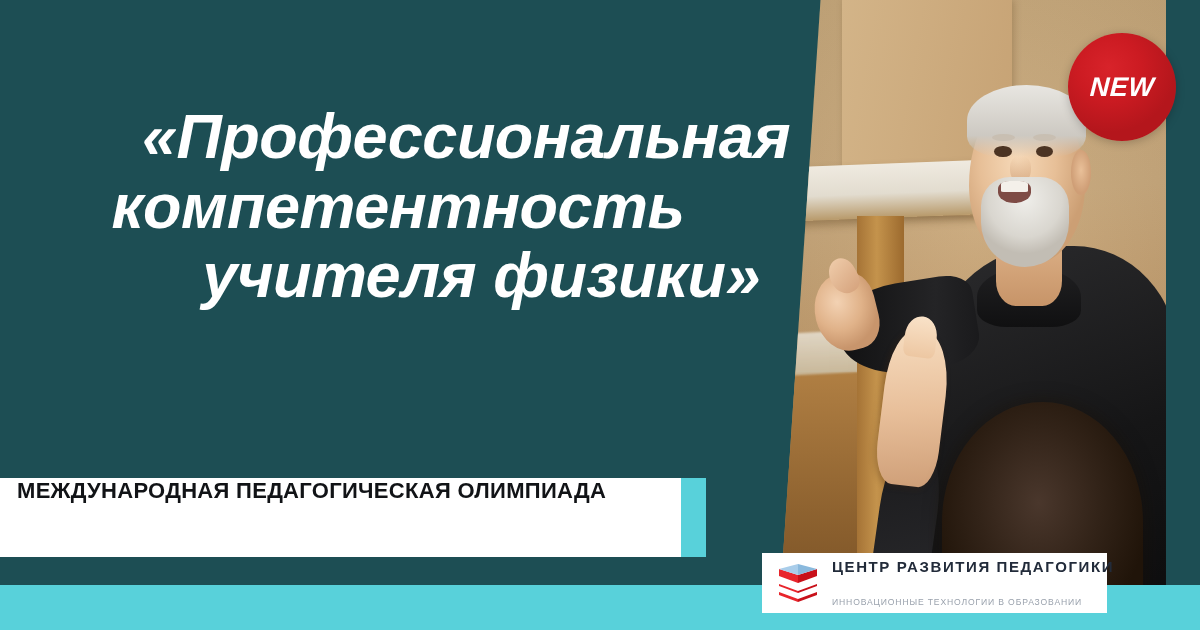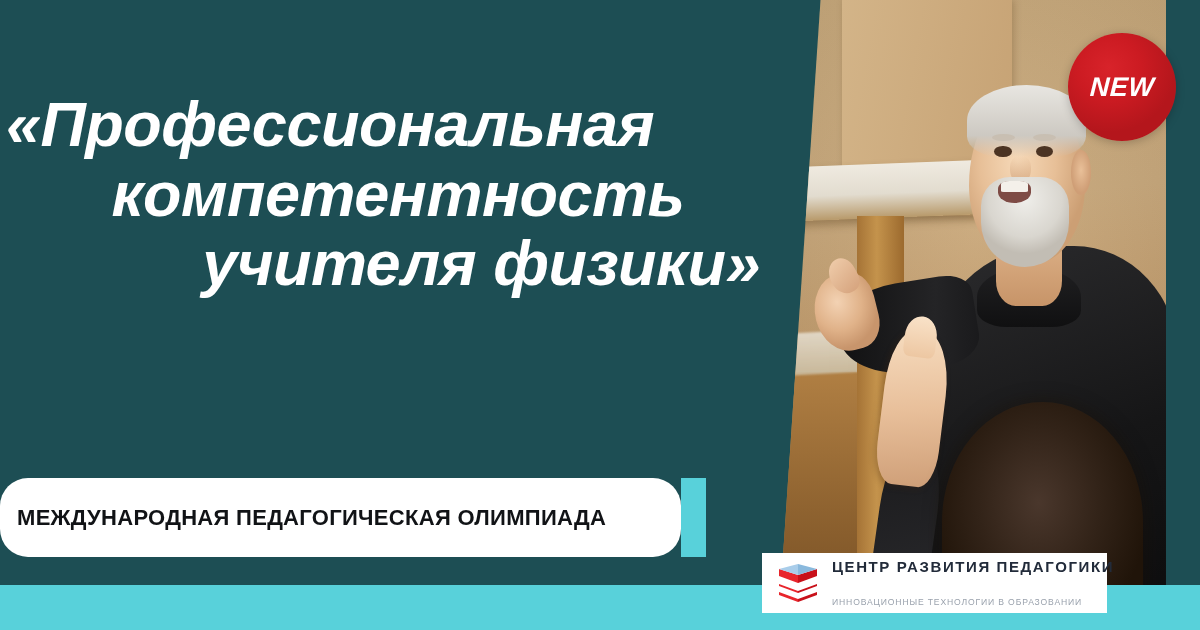--- a/index.html
+++ b/index.html
@@ -307,35 +307,33 @@
     font-size: 63px;
     line-height: 1.10;
     font-weight: 700;
     font-style: italic;
     letter-spacing: -0.5px;
   }
   .headline .hl-line {
     display: block;
     white-space: nowrap;
   }
-  .hl-1 { text-align: left;  padding-left: 6px; }
+  .hl-1 { text-align: right;  padding-left: 14px; margin-top: 12px; }
   .hl-2 { text-align: center; padding-right: 34px; margin-left: 40px; }
   .hl-3 { text-align: right; padding-right: 30px; }
 
   
   .banner {
     position: absolute;
     left: 0;
     top: 478px;
     width: 681px;
     height: 79px;
     background: #ffffff;
     display: flex;
-    align-items: center;
-    border-radius: 28px;
   }
   .banner-text {
     padding-left: 17px;
     color: #111316;
     font-size: 22px;
     font-weight: 700;
     letter-spacing: 0.3px;
     white-space: nowrap;
   }
   .banner-accent {

